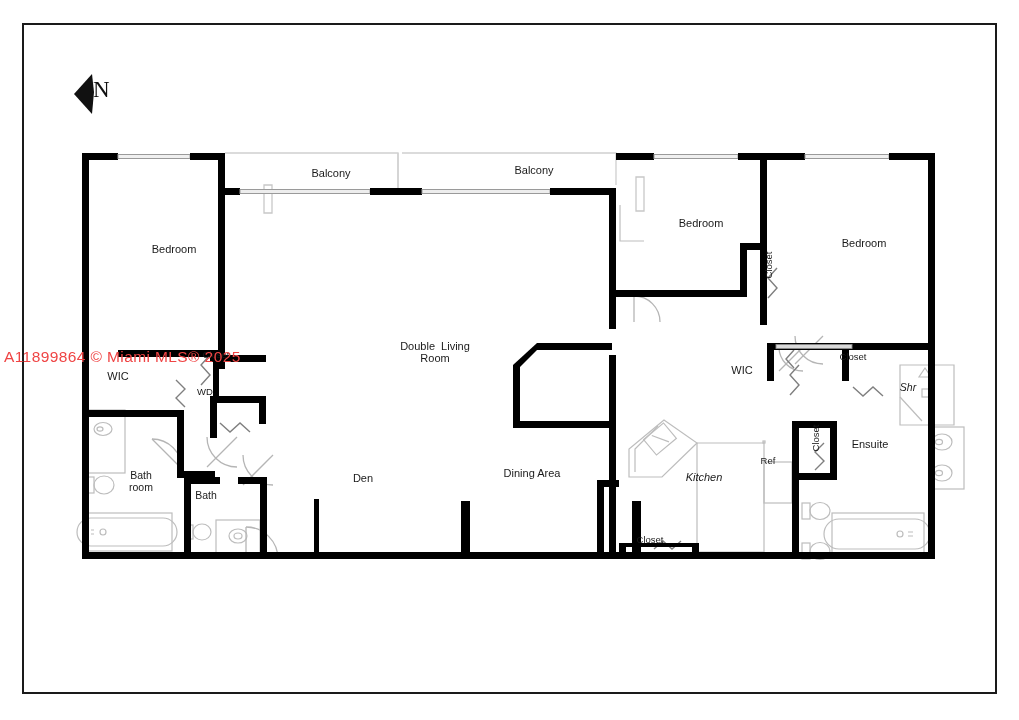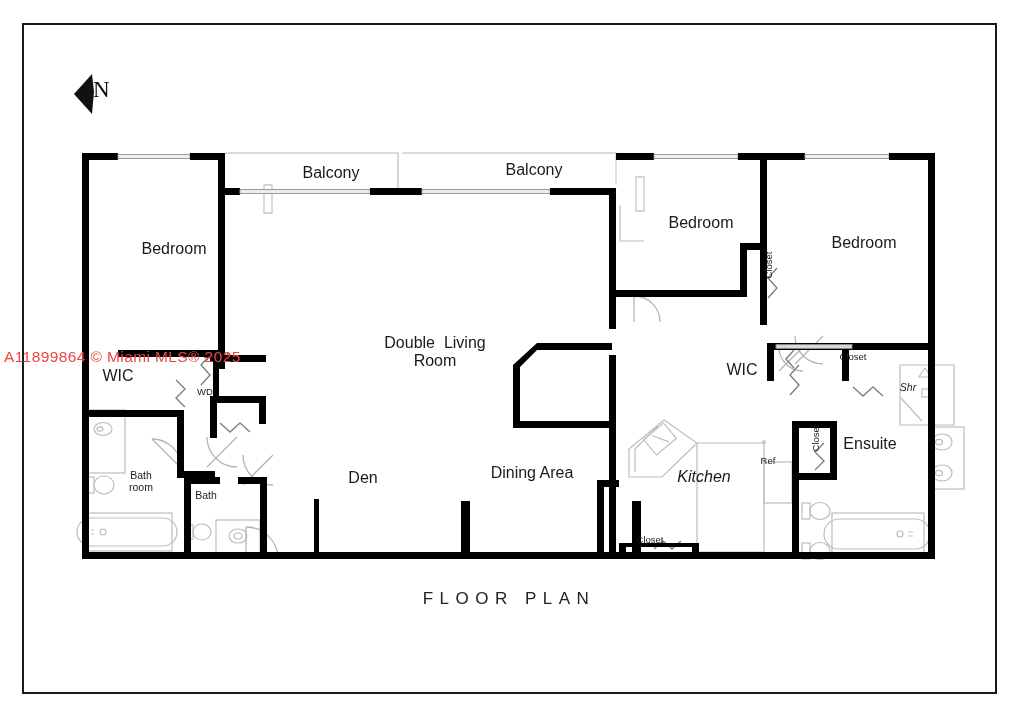--- a/index.html
+++ b/index.html
@@ -33,21 +33,21 @@
     top: 0;
   }
   .lbl {
     position: absolute;
     font-family: "Liberation Sans", sans-serif;
     color: #1a1a1a;
     white-space: pre;
     line-height: 1.12;
   }
   .lbl-room {
-    font-size: 16px;
+    font-size: 11px;
   }
   .lbl-small {
     font-size: 10.5px;
   }
   .lbl-tiny {
     font-size: 9.5px;
   }
   .lbl-center {
     text-align: center;
     transform: translate(-50%, -50%);
@@ -332,17 +332,16 @@
     <div class="lbl lbl-tiny lbl-center" style="left:829px; top:332px;">Closet</div>
 
     <div class="lbl lbl-tiny vert" style="left:792px; top:413px;">Closet</div>
 
     <div class="lbl lbl-tiny lbl-center" style="left:626px; top:515px;">Closet</div>
 
     <div class="lbl lbl-tiny lbl-center" style="left:744px; top:436px;text-align:center;">Ref</div>
 
   </div>
 
-  <div id="title">FLOOR PLAN</div>
 
   <div id="watermark">A11899864 © Miami MLS® 2025</div>
 
 </div>
 
 </body></html>

